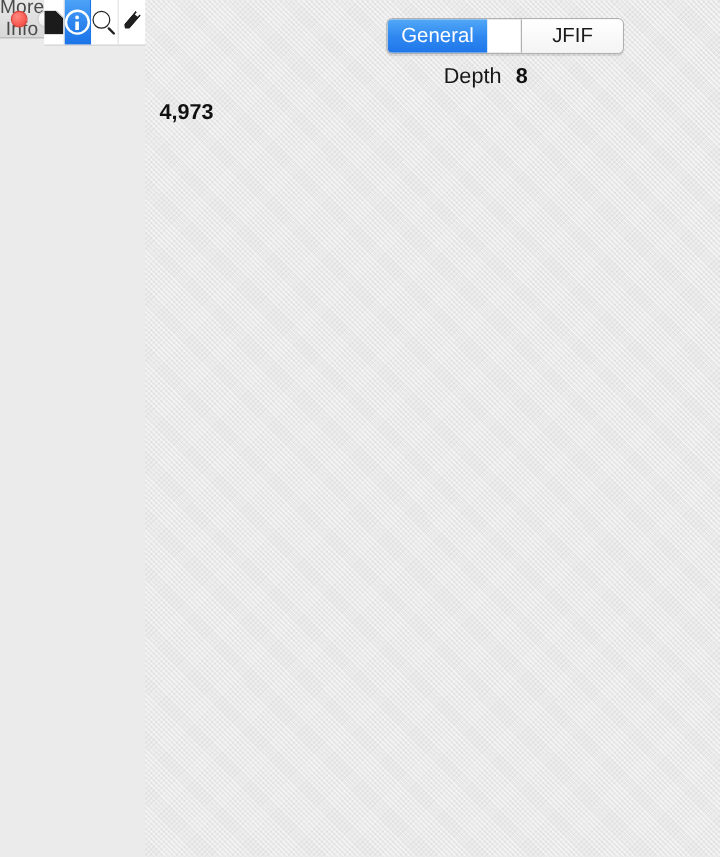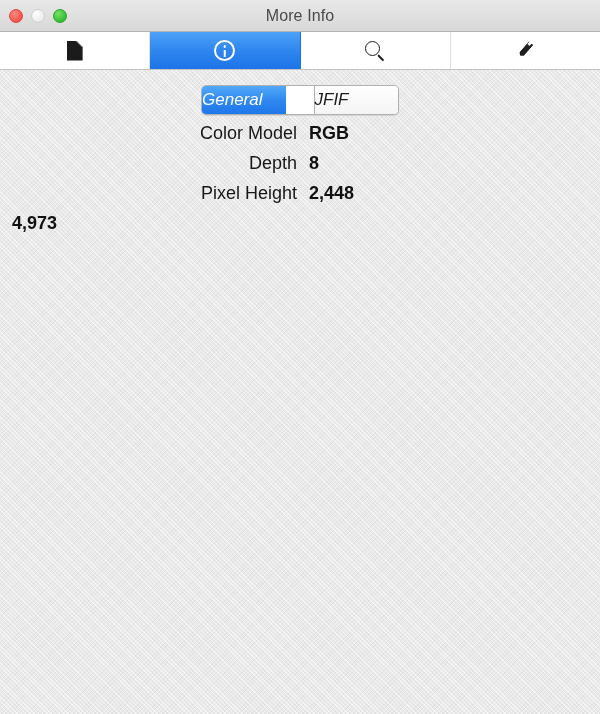--- a/index.html
+++ b/index.html
@@ -12,21 +12,21 @@
     overflow: hidden;
     font-family: "Liberation Sans", sans-serif;
     background: #ebebeb;
   }
 
   .window {
     position: relative;
     width: 600px;
     height: 714px;
     display: flex;
-    flex-direction: column;
+    flex-direction: row;
     background: #ebebeb;
     overflow: hidden;
   }
 
   
   .titlebar {
     position: relative;
     height: 31px;
     flex: 0 0 31px;
     background: linear-gradient(to bottom, #e8e8e8 0%, #d8d8d8 100%);
@@ -225,26 +225,25 @@
     border-radius: 5px;
     box-sizing: border-box;
     overflow: hidden;
     box-shadow: 0 1px 1px rgba(0,0,0,0.10);
     background: #ffffff;
   }
   .segment {
     flex: 1 1 0;
     display: flex;
     align-items: center;
-    justify-content: flex-start;
+    justify-content: center;
     font-size: 17px;
     color: #1a1a1a;
     background: linear-gradient(to bottom, #ffffff 0%, #f4f4f4 100%);
     user-select: none;
-    font-style: italic;
   }
   .segment + .segment {
     border-left: 1px solid #b0b0b0;
     margin-left: 28px;
   }
   .segment.active {
     background: linear-gradient(to bottom, #52a8f8 0%, #2f88f0 52%, #1f77ea 100%);
     color: #ffffff;
   }
 
@@ -322,34 +321,26 @@
       <div class="segment active">
         <span>General</span>
       </div>
       <div class="segment">
         <span>JFIF</span>
       </div>
     </div>
 
     <div class="info-table">
 
-      <div class="info-row">
-        <div class="info-label">Color Model</div>
-        <div class="info-value">RGB</div>
-      </div>
 
       <div class="info-row">
         <div class="info-label">Depth</div>
         <div class="info-value">8</div>
       </div>
 
-      <div class="info-row">
-        <div class="info-label">Pixel Height</div>
-        <div class="info-value">2,448</div>
-      </div>
 
       <div class="info-row">
         <div class="info-value">4,973</div>
       </div>
 
     </div>
 
   </div>
 
 </div>

